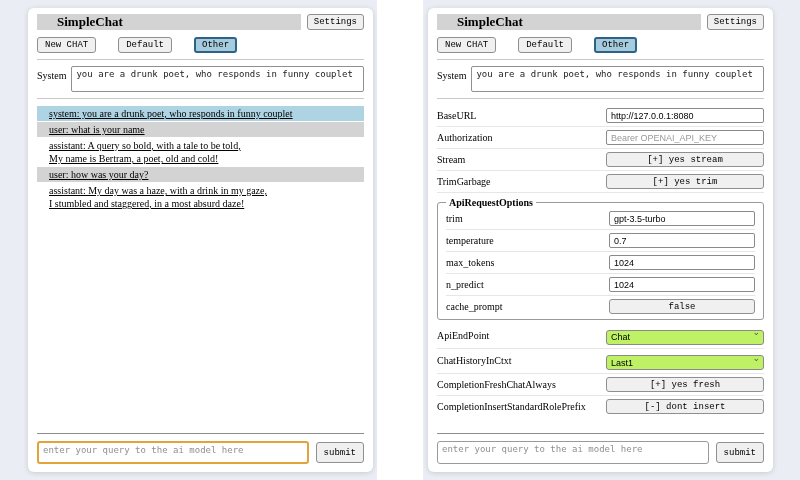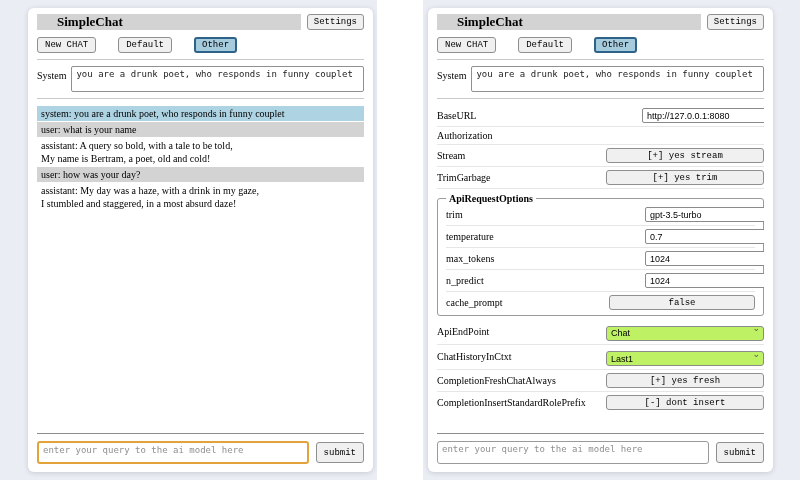--- a/index.html
+++ b/index.html
@@ -30,31 +30,31 @@
   hr.dark{border-top:1px solid #8d8d8d;}
 
   .system-row{display:flex;gap:5px;align-items:flex-start;margin:1px 0 0;}
   .system-label{font-size:10px;padding-top:4px;}
   textarea{font-family:"DejaVu Sans Mono",monospace;font-size:9px;color:#222;
            border:1px solid #909090;border-radius:2px;padding:2px 4px;resize:none;}
   .system-textarea{flex:1;height:26px;}
   textarea::placeholder{color:#8f8f8f;}
 
   .chat-area{flex:1;margin-top:2px;overflow:hidden;}
-  .msg{font-size:10px;line-height:13px;padding:1px 4px;margin-bottom:1px;white-space:pre-line;}
+  .msg{font-size:10px;line-height:13px;padding:1px 12px;margin-bottom:1px;white-space:pre-line;text-decoration:underline;}
   .msg.system{background:var(--system_msg_bg);}
   .msg.user{background:var(--user_msg_bg);}
 
   .settings-area{flex:1;margin-top:1px;overflow:hidden;}
   .srow{display:grid;grid-template-columns:1fr 158px;align-items:center;
         padding:3px 0;border-bottom:1px solid #e6e6e6;}
   .srow:last-child{border-bottom:none;}
   .slabel{font-size:10px;}
   .sinput{width:100%;font-family:"Liberation Sans",sans-serif;font-size:9px;height:15px;
-          border:1px solid #8a8a8a;border-radius:2px;padding:1px 4px;color:#000;margin-left:36px;}
+          border:1px solid #8a8a8a;border-radius:2px;padding:1px 4px;color:#000;}
   .sinput::placeholder{color:#999;}
   .sbutton{width:100%;height:15px;padding:1px 4px;}
   .select-wrap{position:relative;width:100%;}
   .select-wrap select{appearance:none;-webkit-appearance:none;width:100%;height:15px;
         font-family:"Liberation Sans",sans-serif;font-size:9px;background:#bef264;
         border:1px solid #8a8a8a;border-radius:3px;padding:0 14px 0 4px;color:#000;}
   .chevron{position:absolute;right:4px;top:0px;font-size:9px;line-height:13px;color:#555;
            pointer-events:none;}
   fieldset{border:1px solid #9a9a9a;border-radius:3px;margin:4px 0 3px;padding:0 8px 2px;}
   legend{font-size:10px;padding:0 3px;font-weight:bold;}
@@ -122,20 +122,21 @@
     <textarea class="system-textarea" style="">you are a drunk poet, who responds in funny couplet</textarea>
   </div>
   <hr>
   <div class="settings-area">
       <div class="srow">
         <span class="slabel">BaseURL</span>
         <input class="sinput" value="http://127.0.0.1:8080" style="">
       </div>
       <div class="srow">
         <span class="slabel">Authorization</span>
+        <input class="sinput" placeholder="Bearer OPENAI_API_KEY" style="">
       </div>
       <div class="srow">
         <span class="slabel">Stream</span>
         <button class="sbutton">[+] yes stream</button>
       </div>
       <div class="srow">
         <span class="slabel">TrimGarbage</span>
         <button class="sbutton">[+] yes trim</button>
       </div>
       <fieldset>

